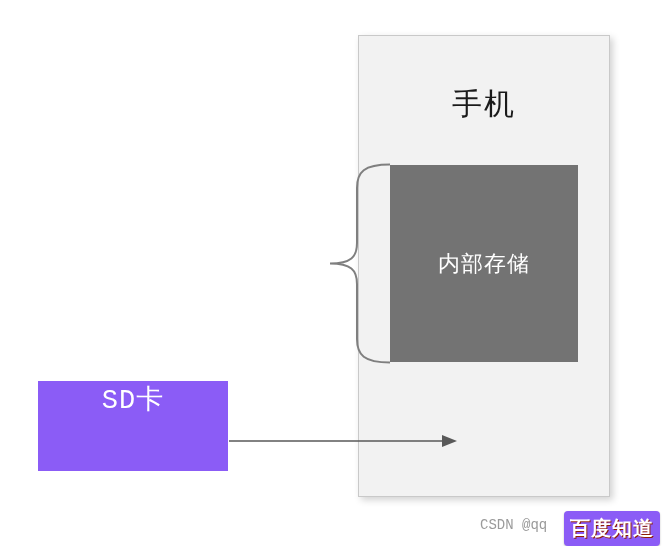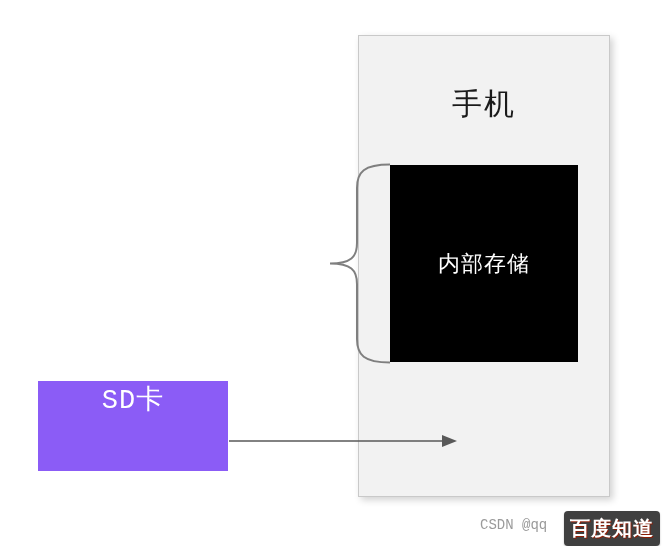--- a/index.html
+++ b/index.html
@@ -22,21 +22,21 @@
     position:absolute;
     left:0;top:48px;width:100%;
     text-align:center;
     font-size:30px;
     color:#1a1a1a;
     letter-spacing:2px;
   }
   .internal{
     position:absolute;
     left:390px;top:165px;width:188px;height:197px;
-    background:#000000;
+    background:#737373;
     display:flex;align-items:center;justify-content:center;
   }
   .internal-label{
     color:#ffffff;
     font-size:22px;
     letter-spacing:1px;
   }
   .brace{
     position:absolute;
     left:318px;top:163px;width:72px;height:201px;
@@ -77,21 +77,21 @@
   }
   .watermark{
     position:absolute;
     left:480px;top:517px;
     font-size:14px;
     color:#9a9a9a;
   }
   .baidu-logo{
     position:absolute;
     left:564px;top:511px;width:96px;height:35px;
-    background:#404040;
+    background:#8b5cf6;
     border-radius:4px;
     display:flex;align-items:center;justify-content:center;
     box-shadow:0 1px 2px rgba(0,0,0,0.25);
   }
   .baidu-logo span{
     color:#ffffff;
     font-size:20px;
     font-weight:bold;
     letter-spacing:1px;
     text-shadow:1px 1px 0 #8f1d05;

